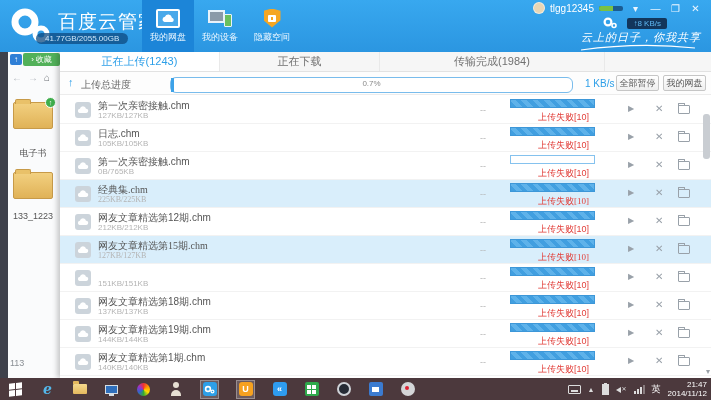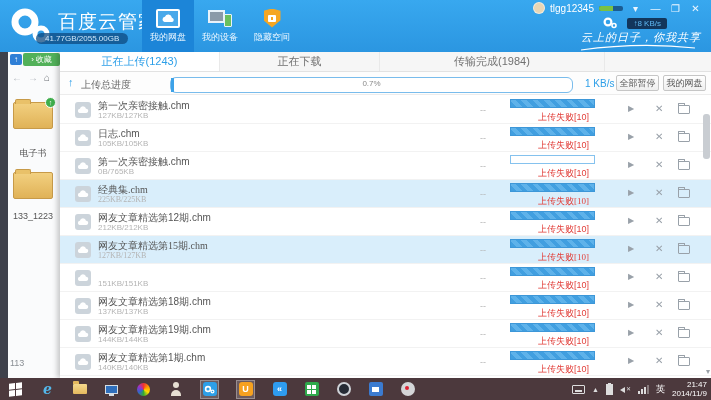--- a/index.html
+++ b/index.html
@@ -490,18 +490,18 @@
       <span class="tray-spk"></span>
       <span class="tray-sig">
           <i></i>
           <i></i>
           <i></i>
           <i></i>
         </span>
       <span class="tray-lang">英</span>
       <span class="tray-clock">
         <span>21:47</span><br>
-        <span>2014/11/9</span>
+        <span>2014/11/12</span>
       </span>
     </div>
   </div>
 
 </div>
 
 </body></html>

